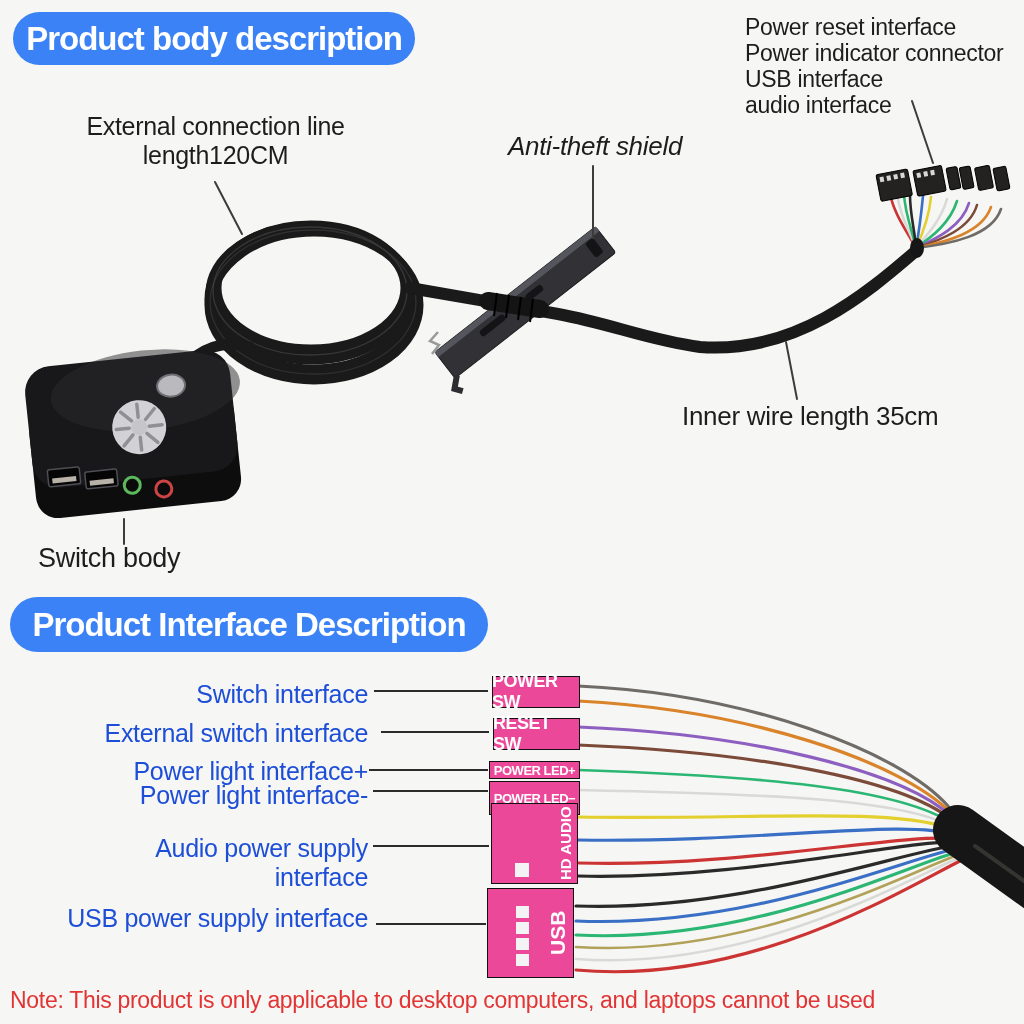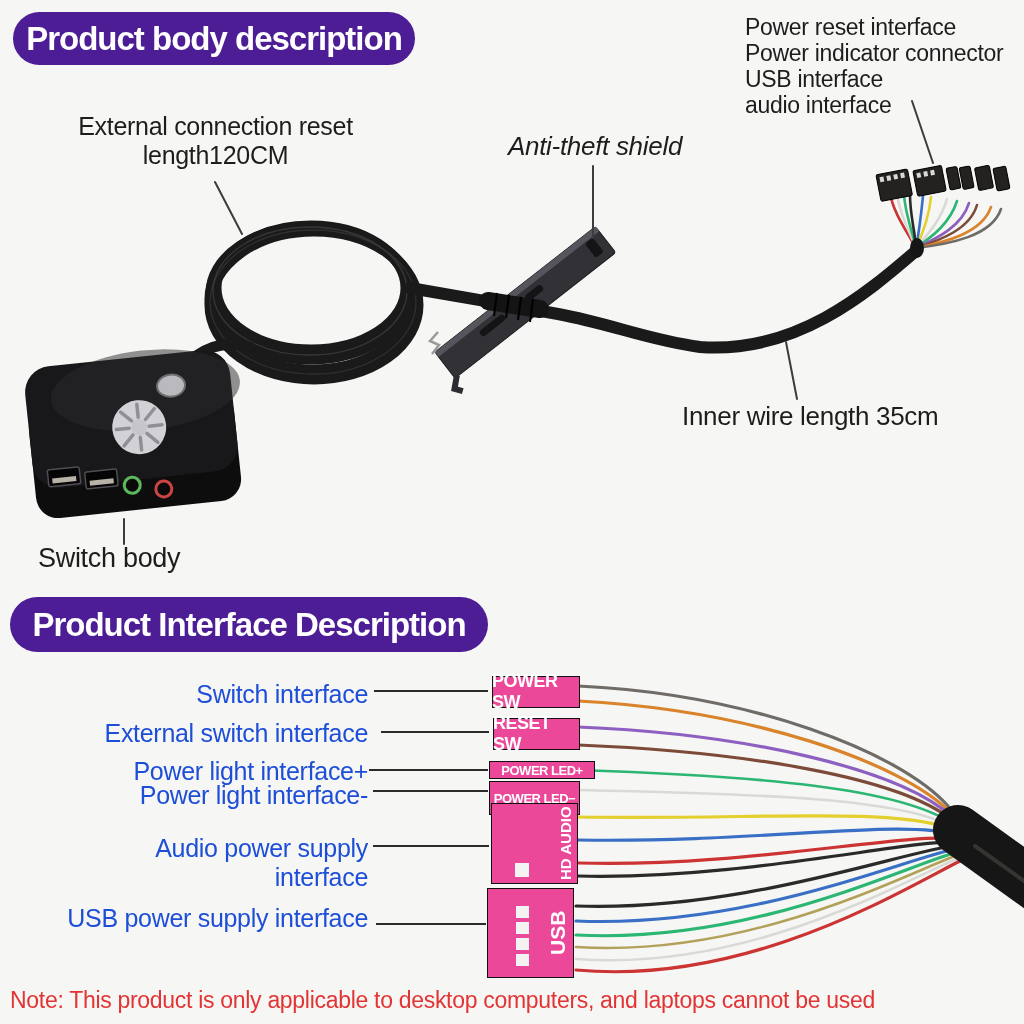--- a/index.html
+++ b/index.html
@@ -1,19 +1,19 @@
 <!DOCTYPE html>
 <html><head>
 <meta charset="utf-8">
 <style>
   html,body{margin:0;padding:0;background:#e9e9e9;}
   .canvas{position:relative;width:1024px;height:1024px;background:#f6f6f4;
           font-family:"Liberation Sans",sans-serif;overflow:hidden;}
   svg.illus{position:absolute;left:0;top:0;width:1024px;height:1024px;pointer-events:none;}
-  .pill{position:absolute;background:#4c1d95;color:#ffffff;font-weight:bold;
+  .pill{position:absolute;background:#3b82f6;color:#ffffff;font-weight:bold;
         border-radius:28px;display:flex;align-items:center;justify-content:center;
         letter-spacing:-1px;z-index:5;}
   .pill1{left:13px;top:12px;width:402px;height:53px;font-size:33px;}
   .pill2{left:10px;top:597px;width:478px;height:55px;font-size:33px;}
   .lbl{position:absolute;color:#1d1d1d;letter-spacing:-0.3px;z-index:5;}
   .ext{left:58px;top:112px;width:315px;text-align:center;font-size:25px;line-height:29px;}
   .anti{left:450px;top:131px;width:290px;text-align:center;font-size:26px;font-style:italic;}
   .topright{left:745px;top:14px;font-size:23px;line-height:26px;}
   .inner{left:682px;top:401px;font-size:26px;}
   .switchb{left:38px;top:543px;width:180px;text-align:left;font-size:27px;}
@@ -24,21 +24,21 @@
   .ll0{left:374px;top:690px;width:114px}
   .ll1{left:381px;top:731px;width:108px}
   .ll2{left:369px;top:769px;width:119px}
   .ll3{left:373px;top:790px;width:115px}
   .ll4{left:373px;top:845px;width:116px}
   .ll5{left:376px;top:923px;width:110px}
   .conn{position:absolute;background:#ec4899;color:#fff;display:flex;align-items:center;
         justify-content:center;font-weight:bold;z-index:6;box-shadow:0 0 0 1px #111 inset;}
   .c-powersw{left:492px;top:676px;width:88px;height:32px;font-size:18px;letter-spacing:-0.5px;}
   .c-resetsw{left:493px;top:718px;width:87px;height:32px;font-size:18px;letter-spacing:-0.5px;}
-  .c-ledp{left:489px;top:761px;width:106px;height:18px;font-size:13px;letter-spacing:-0.5px;}
+  .c-ledp{left:489px;top:761px;width:91px;height:18px;font-size:13px;letter-spacing:-0.5px;}
   .c-ledm{left:489px;top:781px;width:91px;height:34px;font-size:13px;letter-spacing:-0.5px;}
   .c-hdaudio{left:491px;top:803px;width:87px;height:81px;}
   .c-usb{left:487px;top:888px;width:87px;height:90px;}
   .vtext{position:absolute;right:4px;top:0;height:100%;display:flex;align-items:center;
          justify-content:center;writing-mode:vertical-rl;transform:rotate(180deg);
          font-weight:bold;letter-spacing:0;}
   .vt-hd{font-size:15px;}
   .vt-usb{font-size:21px;}
   .pinkey{position:absolute;background:#f3f3f3;}
   .pk-hd{left:24px;top:60px;width:14px;height:14px;}
@@ -182,21 +182,21 @@
     <g>
       <path d="M958,830 L1090,925" stroke="#161616" stroke-width="50" stroke-linecap="round" fill="none"></path>
       <path d="M975,846 L1062,908" stroke="#4a4a42" stroke-width="4" opacity="0.6" fill="none" stroke-linecap="round"></path>
       <ellipse cx="956" cy="832" rx="10" ry="17" transform="rotate(35 956 832)" fill="#161616"></ellipse>
     </g>
   </svg>
 
   <div class="pill pill1">Product body description</div>
 
   <div class="lbl ext">
-    <span>External connection reset</span><br>
+    <span>External connection line</span><br>
     <span>length120CM</span>
   </div>
 
   <div class="lbl anti">Anti-theft shield</div>
 
   <div class="lbl topright">
     <div>Power reset interface</div>
     <div>Power indicator connector</div>
     <div>USB interface</div>
     <div>audio interface</div>

